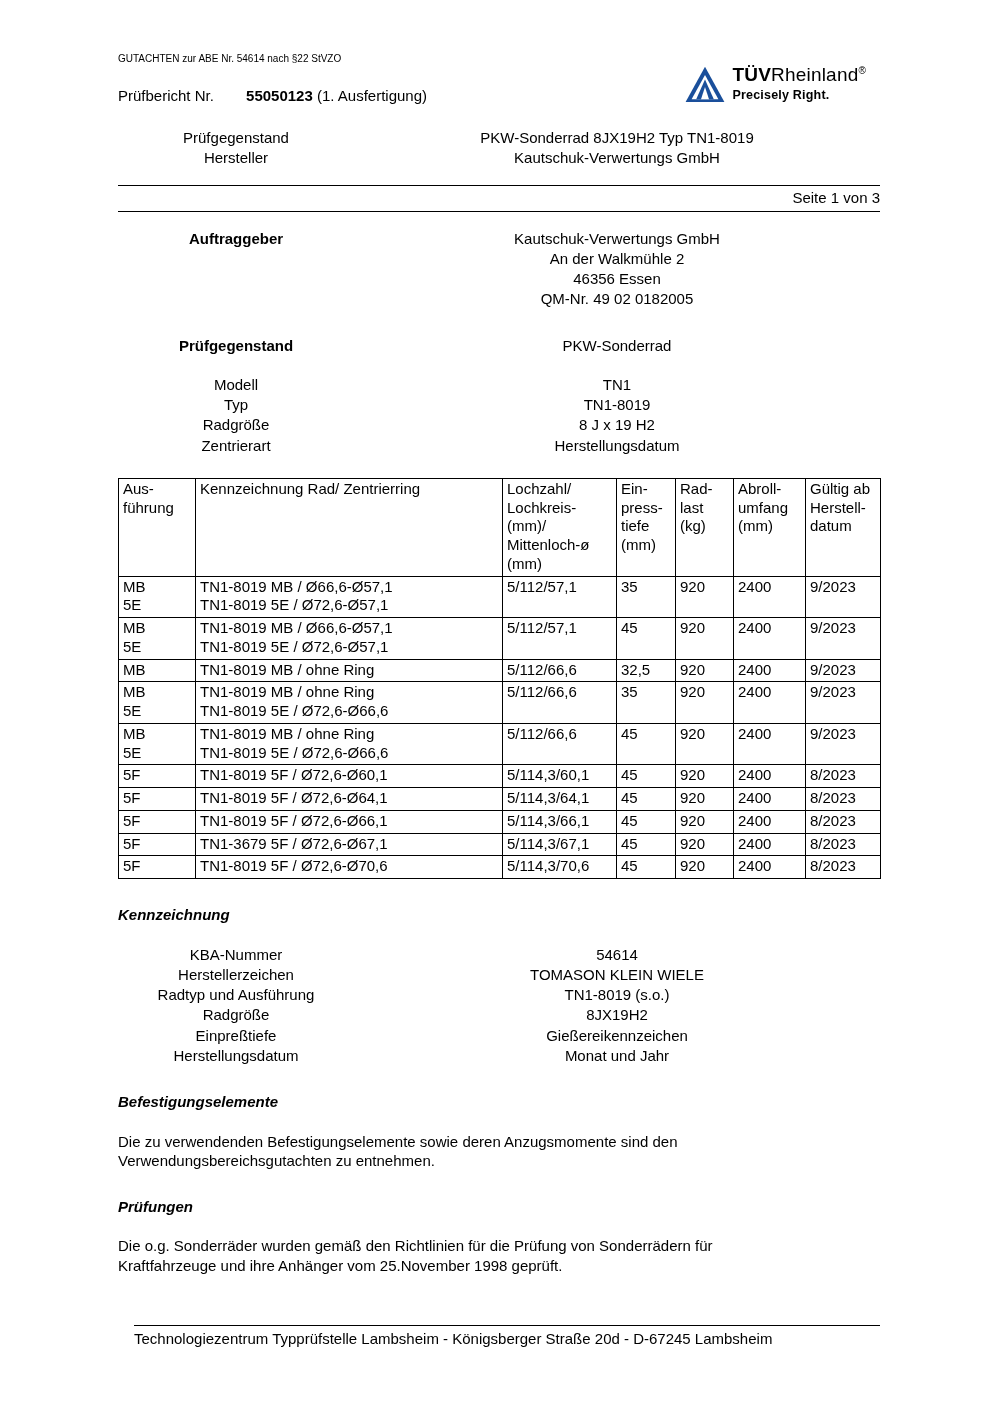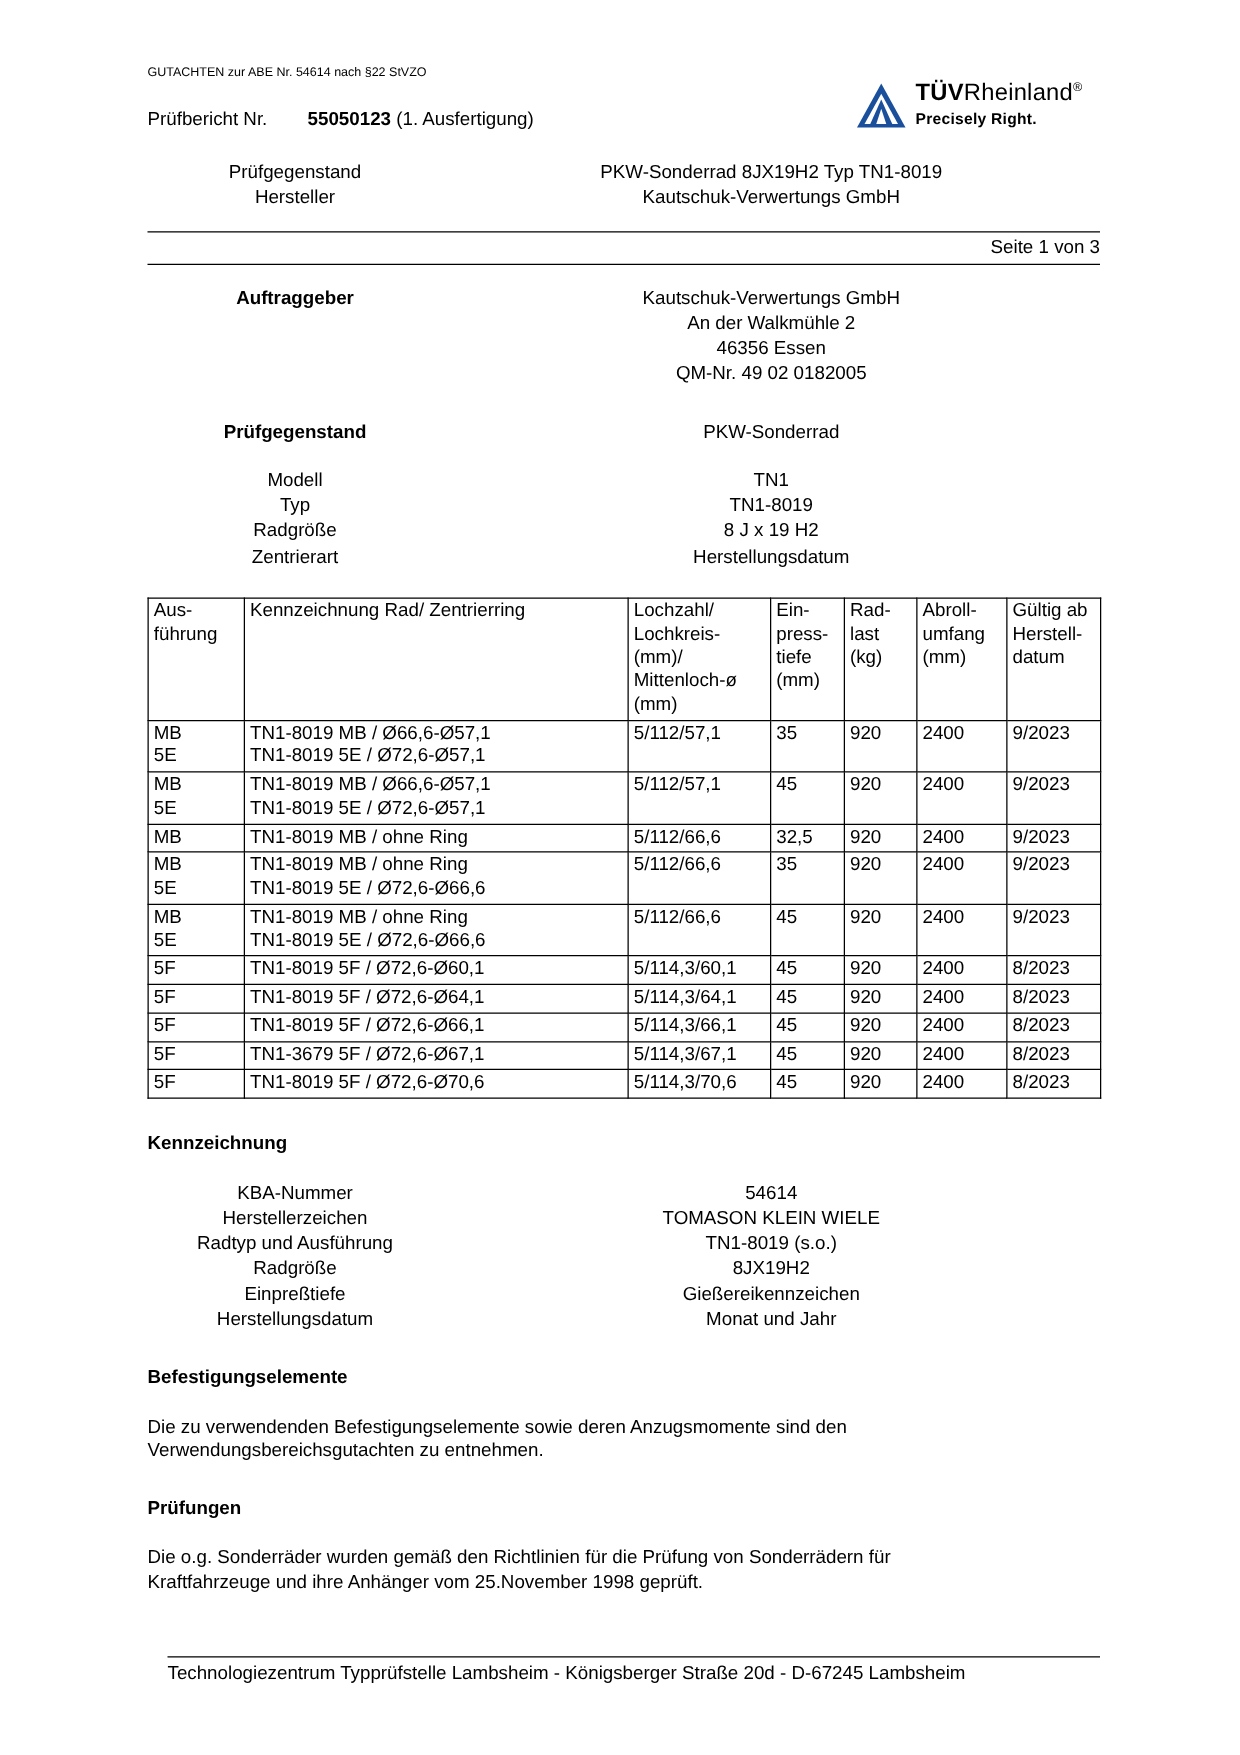--- a/index.html
+++ b/index.html
@@ -62,21 +62,21 @@
     vertical-align: top;
     text-align: left;
     font-weight: normal;
     font-size: 15px;
     line-height: 1.25;
     white-space: pre-line;
     overflow: hidden;
   }
 
   
-  .section-heading { font-weight: bold; margin-top: 26px; }
+  .section-heading { font-weight: bold; margin-top: 26px; font-style: italic; }
   .kennz-rows { margin-top: 20px; }
   .para { margin-top: 20px; max-width: 680px; }
 
   
   .footer {
     position: absolute;
     left: 134px;
     right: 112px;
     bottom: 56px;
     border-top: 1px solid #000;

